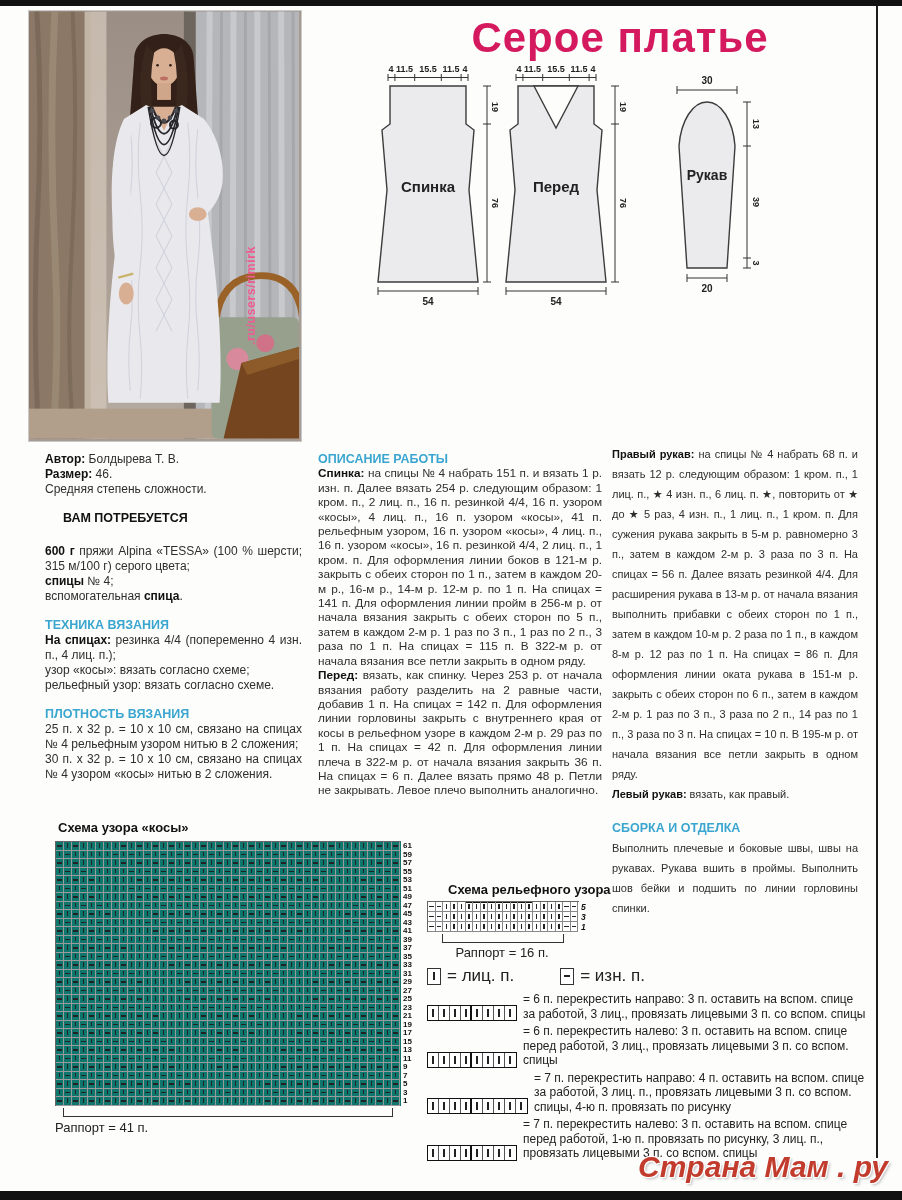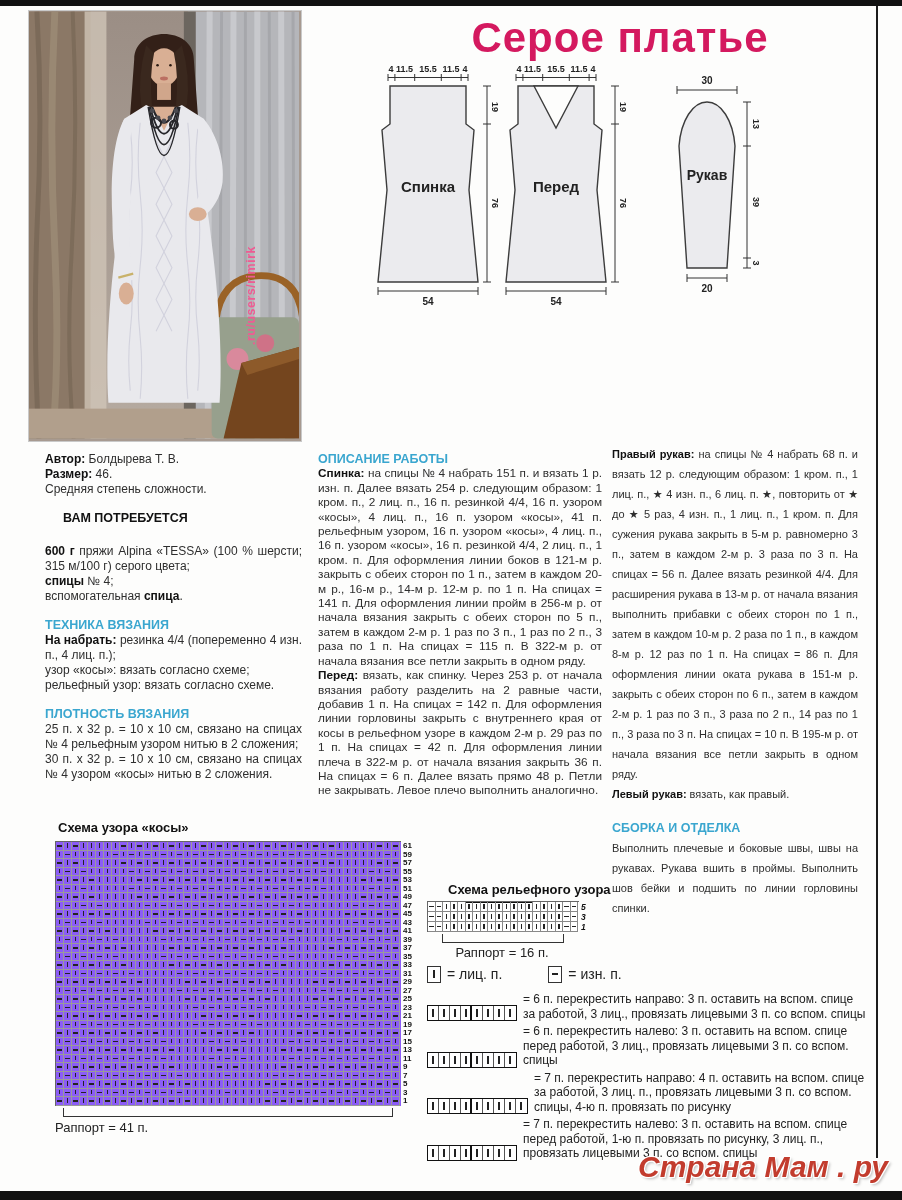--- a/index.html
+++ b/index.html
@@ -29,21 +29,21 @@
   .mcol{left:318px;top:452px;width:284px;font-size:11.8px;line-height:14.4px;}
   .rcol{left:612px;top:444px;width:246px;font-size:11px;line-height:20px;}
   .p{margin:0;text-align:justify;}
   .h-blue{margin:0;color:#3aa6cf;font-weight:bold;font-size:12.5px;}
   .h-black{margin:18px;color:#111;font-weight:bold;font-size:12.5px;}
   .mt{margin-top:14px;}
   b{color:#111;}
   
   .cable-title{left:58px;top:820px;font-size:13px;font-weight:bold;color:#111;}
   .cable-grid{left:55px;top:841px;border-top:1px solid #666;border-left:1px solid #666;
-              width:345px;background:#8b5cf6;}
+              width:345px;background:#0f766e;}
   .crow{height:8.5px;line-height:0;white-space:nowrap;}
   .cc{display:inline-block;box-sizing:border-box;width:8px;height:8.5px;
       border-right:1px solid #9a9a9a;border-bottom:1px solid #9a9a9a;position:relative;vertical-align:top;}
   .ck::after{content:"";position:absolute;left:2.6px;top:1.4px;width:1.6px;height:4.6px;background:#222;}
   .cp::after{content:"";position:absolute;left:1.4px;top:3.2px;width:4.6px;height:1.6px;background:#222;}
   .rlab{display:inline-block;font-size:8px;font-weight:bold;font-style:normal;color:#111;
         padding-left:3px;vertical-align:top;line-height:8.5px;}
   .cable-bracket{left:63px;top:1108px;width:328px;height:8px;
                  border-left:1.5px solid #333;border-right:1.5px solid #333;border-bottom:1.5px solid #333;}
   .cable-rapport{left:55px;top:1120px;width:345px;text-align:left;font-size:13px;color:#222;}
@@ -56,21 +56,21 @@
       border-right:1px solid #888;border-bottom:1px solid #888;position:relative;vertical-align:top;}
   .rk::after{content:"";position:absolute;left:2.6px;top:1.8px;width:1.7px;height:5.6px;background:#222;}
   .rp::after{content:"";position:absolute;left:1.2px;top:3.8px;width:4.6px;height:1.7px;background:#222;}
   .rrlab{display:inline-block;font-size:8.5px;font-weight:bold;color:#111;padding-left:3px;
          vertical-align:top;line-height:10px;}
   .relief-box{position:absolute;left:37px;top:0;width:68px;height:10px;border:1.7px solid #111;box-sizing:border-box;}
   .relief-bracket{left:442px;top:934px;width:120px;height:8px;
                   border-left:1.5px solid #333;border-right:1.5px solid #333;border-bottom:1.5px solid #333;}
   .relief-rapport{left:442px;top:945px;width:120px;text-align:center;font-size:13px;color:#222;}
   
-  .leg-singles{left:427px;top:966px;width:300px;font-size:14px;color:#222;}
+  .leg-singles{left:427px;top:966px;width:300px;font-size:17px;color:#222;}
   .lsym{display:inline-block;box-sizing:border-box;width:14px;height:17px;border:1.6px solid #333;
         position:relative;vertical-align:-4px;margin-right:6px;background:#fff;}
   .lk::after{content:"";position:absolute;left:4.6px;top:3px;width:2px;height:8px;background:#222;}
   .lp::after{content:"";position:absolute;left:2.4px;top:6px;width:6.5px;height:2px;background:#222;}
   .leg-gap{display:inline-block;width:46px;}
   .leg-items{left:427px;top:992px;width:440px;font-size:12px;line-height:14.5px;color:#222;}
   .leg-item{display:flex;align-items:flex-end;margin-bottom:3px;}
   .xbox{display:inline-flex;border:1.7px solid #111;background:#fff;flex:none;margin-top:2px;margin-right:6px;}
   .xc{box-sizing:border-box;width:11px;height:14px;border-right:1px solid #555;position:relative;}
   .xc:last-child{border-right:none;}
@@ -290,21 +290,21 @@
 
   <div class="abs lcol">
     <p class="p"><b>Автор:</b><span> Болдырева Т. В.</span></p>
     <p class="p"><b>Размер:</b><span> 46.</span></p>
     <p class="p"><span>Средняя степень сложности.</span></p>
     <p class="h-black mt">ВАМ ПОТРЕБУЕТСЯ</p>
     <p class="p"><b>600 г</b><span> пряжи Alpina «TESSA» (100 % шерсти; 315 м/100 г) серого цвета;</span></p>
     <p class="p"><b>спицы</b><span> № 4;</span></p>
     <p class="p"><span>вспомогательная </span><b>спица</b><span>.</span></p>
     <p class="h-blue mt">ТЕХНИКА ВЯЗАНИЯ</p>
-    <p class="p"><b>На набрать:</b><span> резинка 4/4 (попеременно 4 изн. п., 4 лиц. п.);</span></p>
+    <p class="p"><b>На спицах:</b><span> резинка 4/4 (попеременно 4 изн. п., 4 лиц. п.);</span></p>
     <p class="p"><span>узор «косы»: вязать согласно схеме;</span></p>
     <p class="p"><span>рельефный узор: вязать согласно схеме.</span></p>
     <p class="h-blue mt">ПЛОТНОСТЬ ВЯЗАНИЯ</p>
     <p class="p"><span>25 п. х 32 р. = 10 х 10 см, связано на спицах № 4 рельефным узором нитью в 2 сложения;</span></p>
     <p class="p"><span>30 п. х 32 р. = 10 х 10 см, связано на спицах № 4 узором «косы» нитью в 2 сложения.</span></p>
   </div>
 
   <div class="abs mcol">
     <p class="h-blue">ОПИСАНИЕ РАБОТЫ</p>
     <p class="p"><b>Спинка:</b><span> на спицы № 4 набрать 151 п. и вязать 1 р. изн. п. Далее вязать 254 р. следующим образом: 1 кром. п., 2 лиц. п., 16 п. резинкой 4/4, 16 п. узором «косы», 4 лиц. п., 16 п. узором «косы», 41 п. рельефным узором, 16 п. узором «косы», 4 лиц. п., 16 п. узором «косы», 16 п. резинкой 4/4, 2 лиц. п., 1 кром. п. Для оформления линии боков в 121-м р. закрыть с обеих сторон по 1 п., затем в каждом 20-м р., 16-м р., 14-м р. 12-м р. по 1 п. На спицах = 141 п. Для оформления линии пройм в 256-м р. от начала вязания закрыть с обеих сторон по 5 п., затем в каждом 2-м р. 1 раз по 3 п., 1 раз по 2 п., 3 раза по 1 п. На спицах = 115 п. В 322-м р. от начала вязания все петли закрыть в одном ряду.</span></p>

